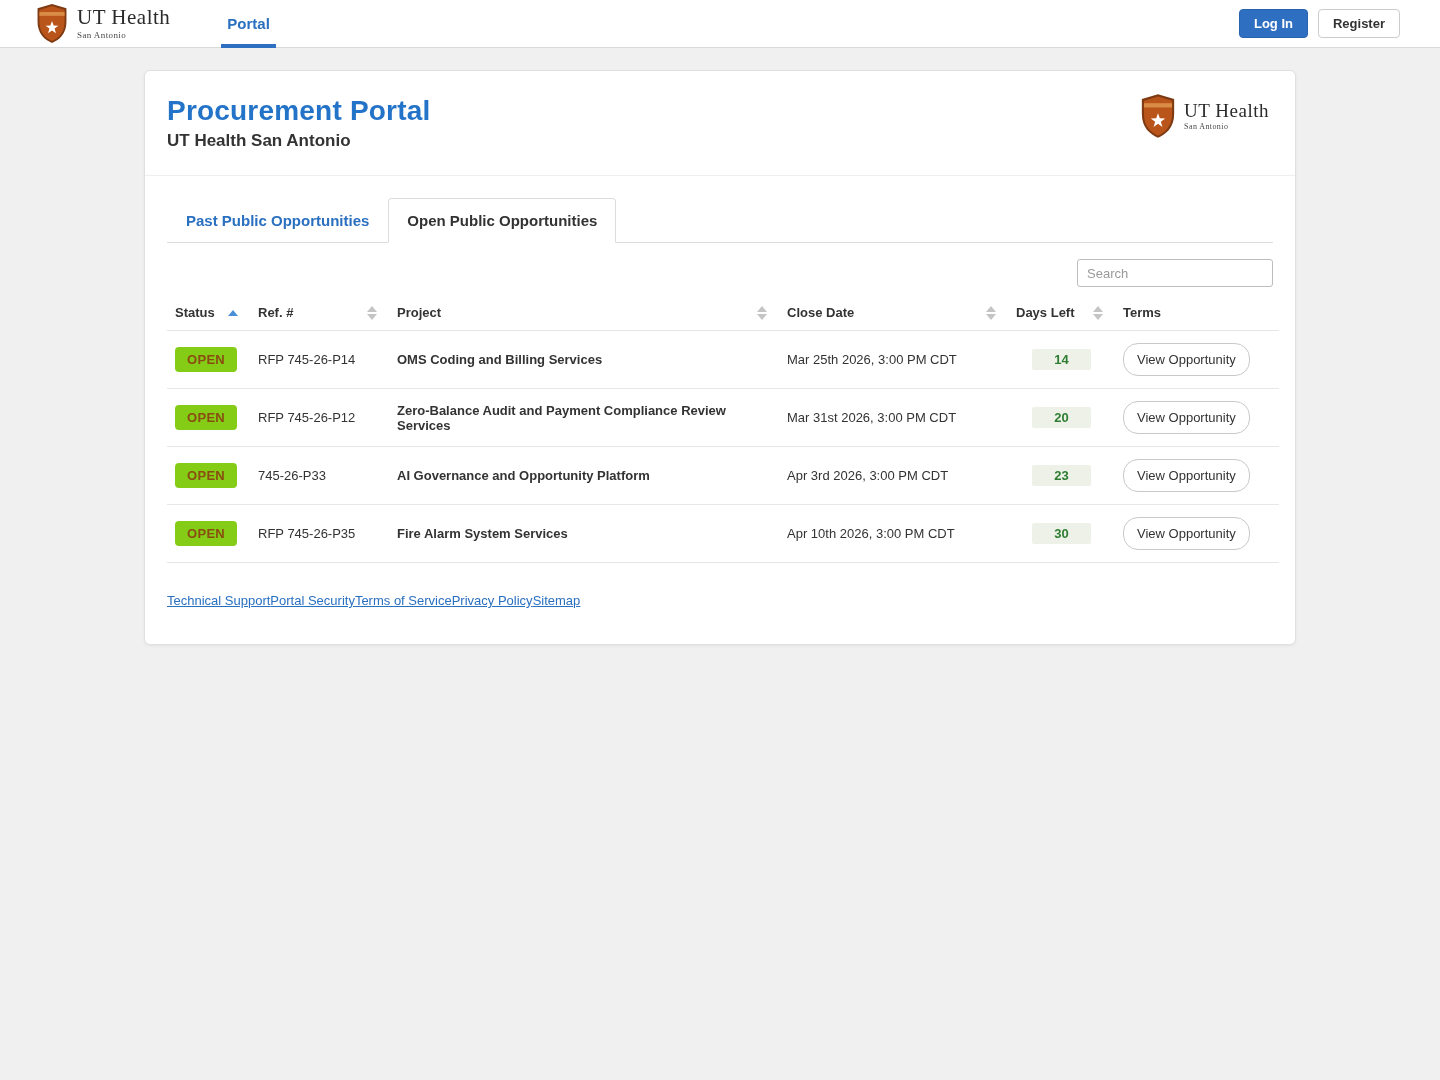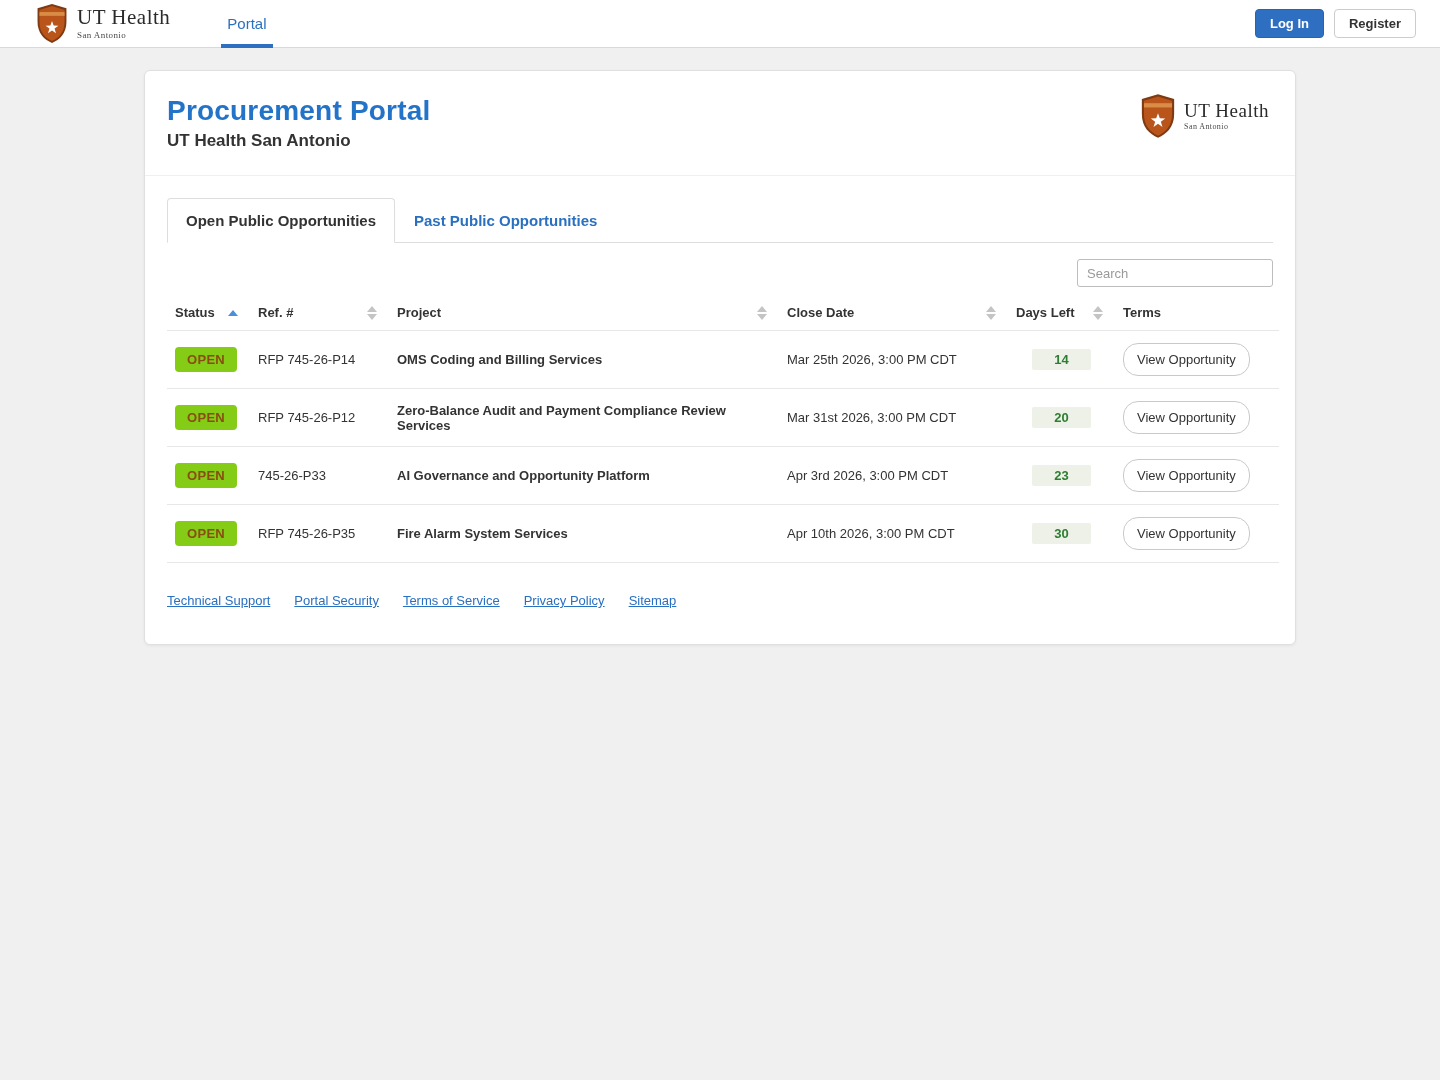--- a/index.html
+++ b/index.html
@@ -40,34 +40,34 @@
     letter-spacing: 0.4px;
   }
   .nav-links { margin-left: 45px; height: 48px; display: flex; }
   .nav-link {
     position: relative;
     height: 48px;
     display: flex;
     align-items: center;
     padding: 0 12px;
     font-size: 15px;
-    font-weight: normal;
+    font-weight: bold;
     color: #2a70c0;
     text-decoration: none;
     cursor: pointer;
   }
   .nav-link .active-bar {
     position: absolute;
     left: 6px; right: 6px; bottom: 0;
     height: 4px;
     background: #2f6fc1;
   }
   .nav-actions {
     position: absolute;
-    right: 24px;
+    right: 40px;
     display: flex;
     gap: 10px;
   }
   .btn {
     font-family: "Liberation Sans", sans-serif;
     font-size: 13px;
     font-weight: bold;
     border-radius: 4px;
     padding: 6px 14px;
     cursor: pointer;
@@ -234,21 +234,20 @@
     color: #333;
     padding: 8px 13px;
     cursor: pointer;
     font-family: "Liberation Sans", sans-serif;
   }
 
   
   .card-footer {
     padding: 30px 22px 28px 22px;
     display: flex;
-    gap: 24px;
   }
   .footer-link {
     font-size: 13px;
     color: #2a70c0;
     text-decoration: underline;
     cursor: pointer;
   }
 
   
   .shield { display: block; }
@@ -302,22 +301,22 @@
       <span class="brand-text">
         <div class="brand-name">UT Health</div>
         <div class="brand-sub">San Antonio</div>
       </span>
     </div>
   </div>
 
   <div class="card-body">
 
     <div class="tabs">
+      <div class="tab inactive">Past Public Opportunities</div>
       <div class="tab active">Open Public Opportunities</div>
-      <div class="tab inactive">Past Public Opportunities</div>
     </div>
 
     <div class="search-row">
       <input class="search-input" type="text" placeholder="Search" style="">
     </div>
 
     <table>
       <colgroup>
         <col class="c-status">
           <col class="c-ref">

